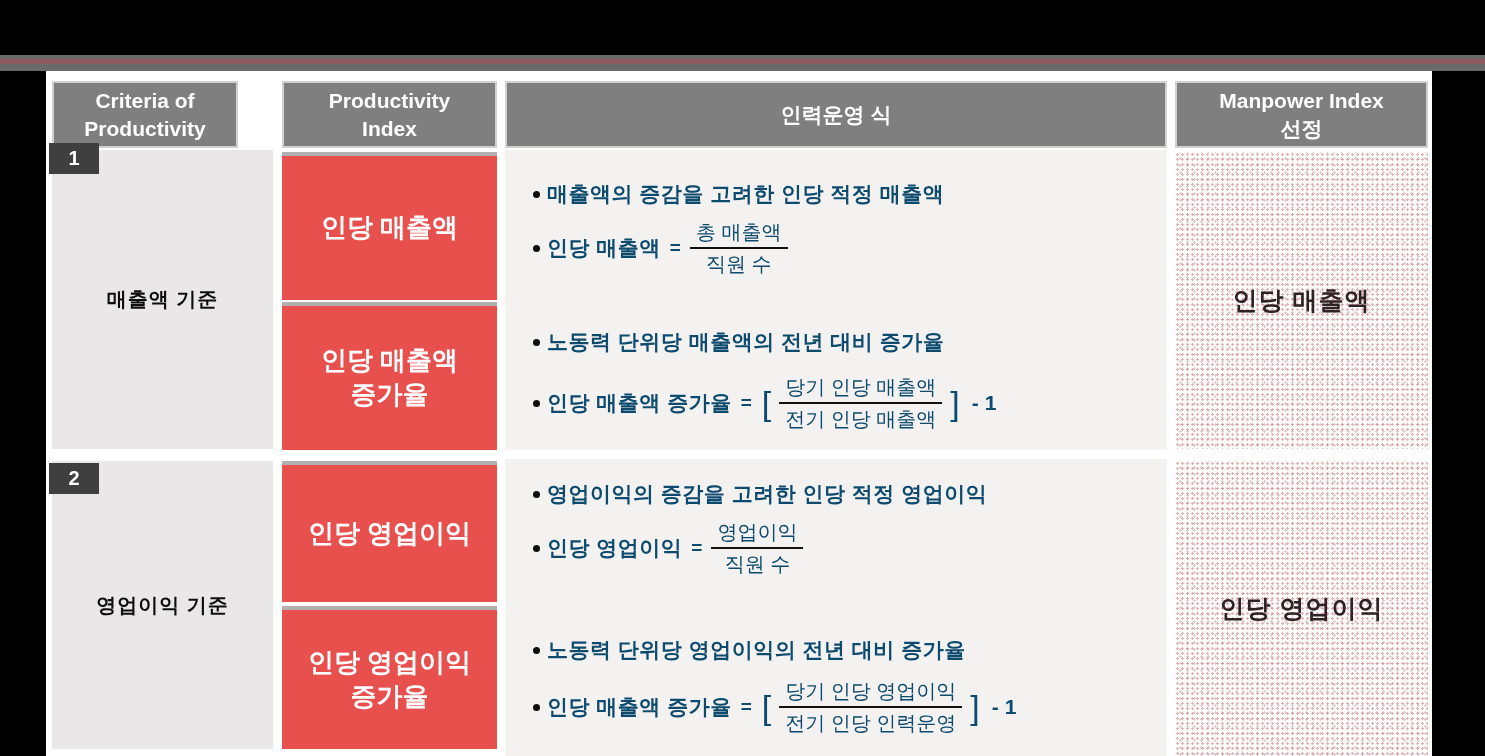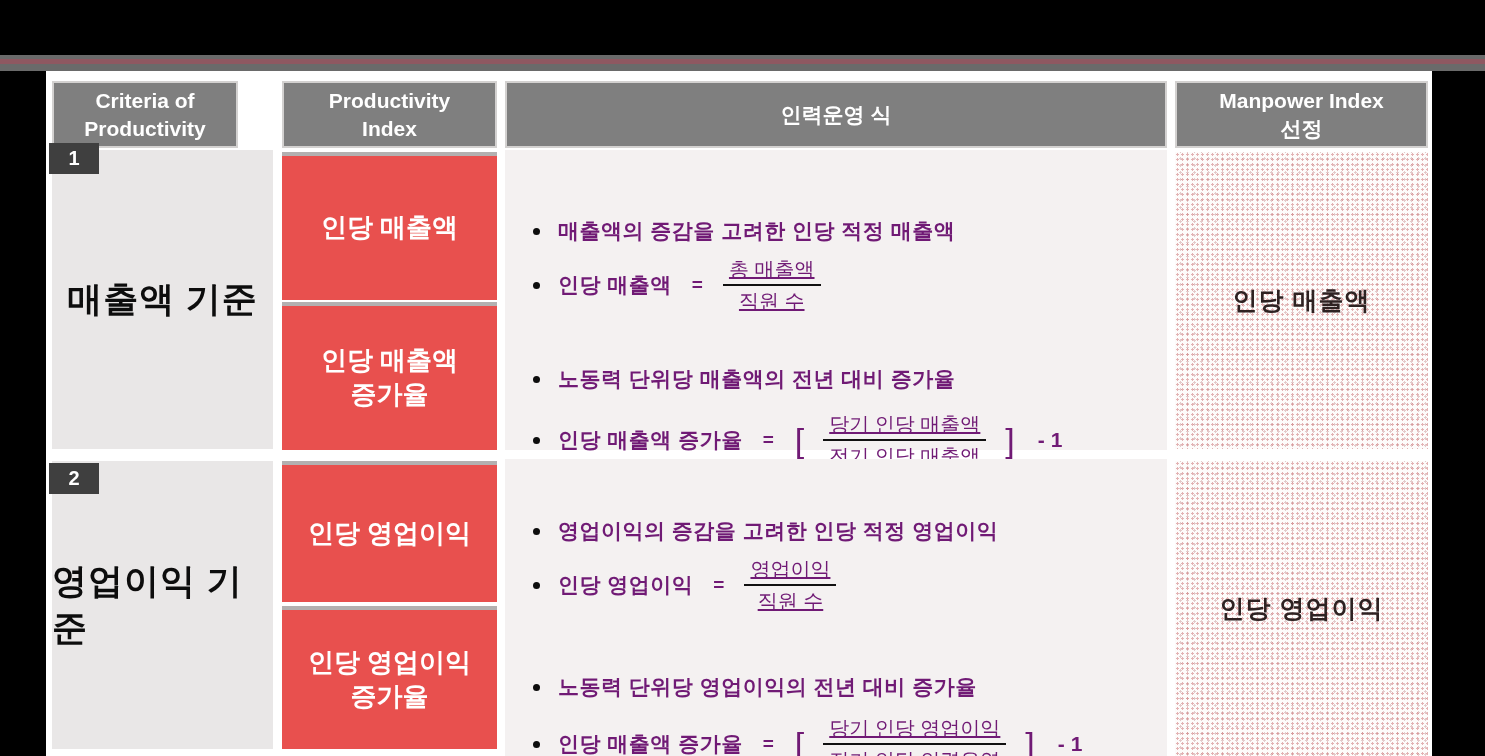--- a/index.html
+++ b/index.html
@@ -54,21 +54,21 @@
 
   
   .crit-cell {
     position: absolute;
     left: 52px; width: 221px;
     background: #e9e7e7;
     display: flex;
     align-items: center;
     justify-content: center;
     color: #0d0d0d;
-    font-size: 35px;
+    font-size: 20px;
     font-weight: bold;
     letter-spacing: 1px;
   }
   .crit-r1 { top: 150px; height: 299px; }
   .crit-r2 { top: 461px; height: 288px; }
 
   .badge {
     position: absolute;
     left: 49px; width: 50px; height: 31px;
     background: #3f3f3f;
@@ -110,23 +110,22 @@
     background: #f4f1f1;
   }
   .fcell-r1 { top: 150px; height: 300px; }
   .fcell-r2 { top: 459px; height: 297px; }
 
   .bullet {
     position: absolute;
     left: 28px; right: 8px;
     display: flex;
     align-items: center;
-    gap: 18px;
-    color: #701a75;
-    margin-top: 37px;
+    gap: 7px;
+    color: #0c4a6e;
   }
   .bullet .dot {
     width: 7px; height: 7px;
     border-radius: 50%;
     background: #0d0d0d;
     flex: 0 0 auto;
   }
   .btext {
     font-size: 21px;
     font-weight: bold;
@@ -136,21 +135,20 @@
   .feq   { font-size: 19px; font-weight: bold; margin: 0 2px; }
   .fbracket { font-size: 34px; font-weight: 400; line-height: 1; margin: 0 1px; }
   .frac {
     display: inline-flex;
     flex-direction: column;
     align-items: center;
     font-size: 20px;
     font-weight: 400;
     line-height: 1.2;
     text-align: center;
-    text-decoration: underline;
   }
   .frac .num { padding: 0 6px 3px; border-bottom: 2px solid #111; }
   .frac .den { padding: 3px 6px 0; }
   .ftail { font-size: 21px; font-weight: bold; margin-left: 4px; }
 
   
   .r1-b1 { top: 30px; }
   .r1-f1 { top: 70px; }
   .r1-b2 { top: 178px; }
   .r1-f2 { top: 225px; }

